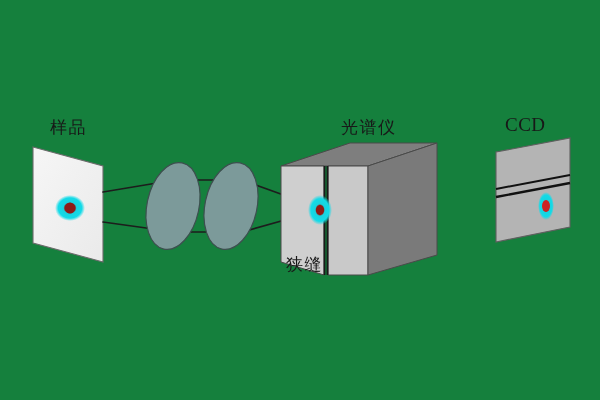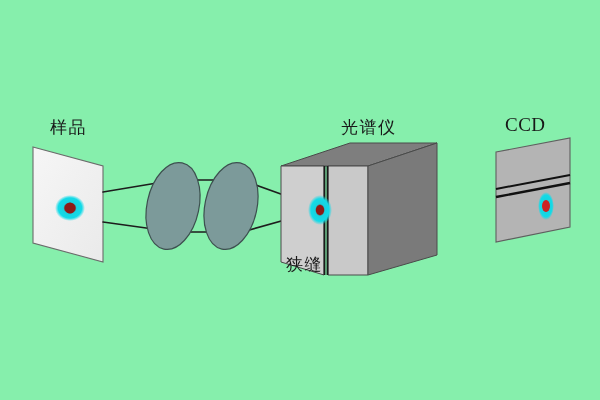--- a/index.html
+++ b/index.html
@@ -10,21 +10,21 @@
   body {
     width: 600px;
     height: 400px;
     font-family: "Liberation Sans", sans-serif;
     overflow: hidden;
   }
   #diagram-root {
     position: relative;
     width: 600px;
     height: 400px;
-    background: #86efac;
+    background: #15803d;
     text-align: right;
   }
   svg#optics-svg {
     display: block;
     width: 600px;
     height: 400px;
   }
   .label-cjk {
     font-family: "DejaVu Sans", "Liberation Sans", sans-serif;
     font-size: 17px;

